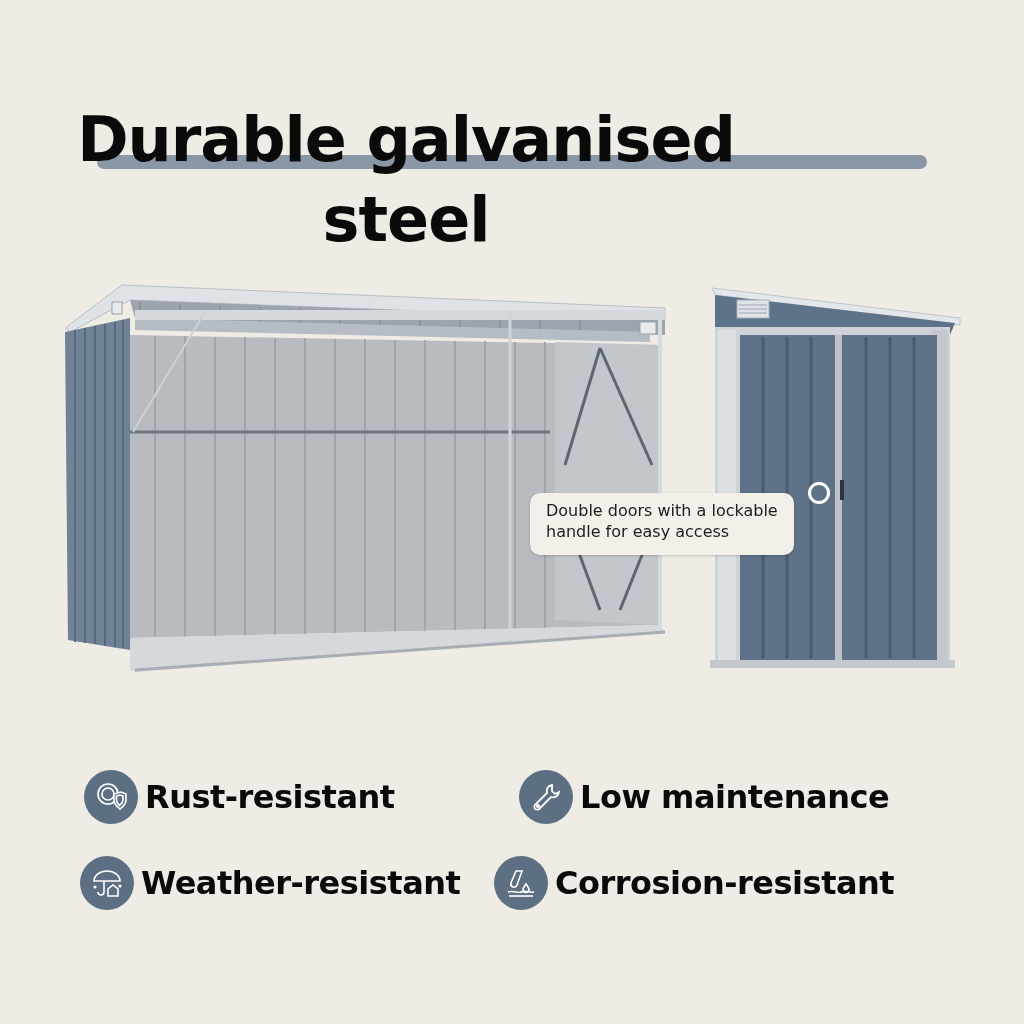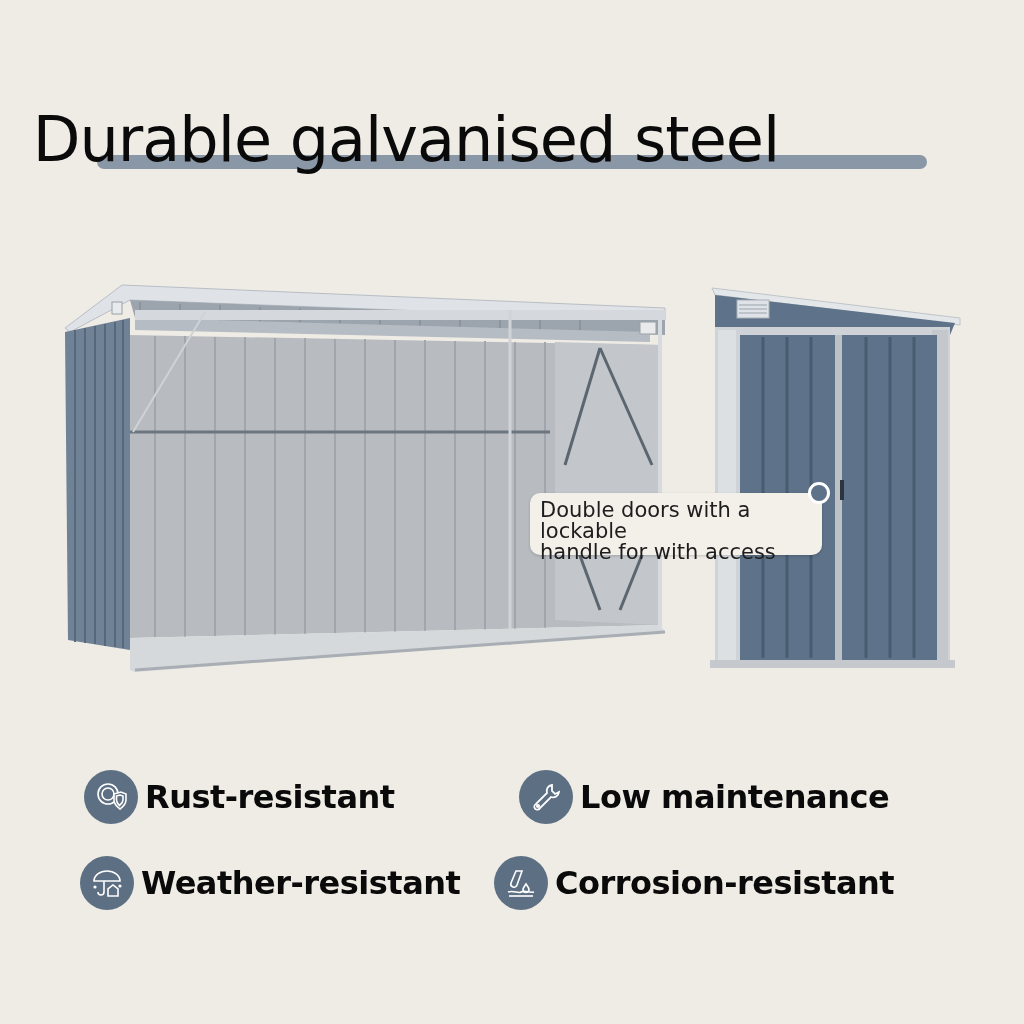--- a/index.html
+++ b/index.html
@@ -1,25 +1,25 @@
 <!DOCTYPE html>
 <html><head>
 <meta charset="utf-8">
 <style>
   html,body{margin:0;padding:0;}
   body{width:1024px;height:1024px;background:#efebe5;position:relative;overflow:hidden;font-family:"DejaVu Sans",sans-serif;}
   .title-wrap{position:absolute;left:0;top:100px;width:1024px;height:80px;}
   .title-underline{position:absolute;left:97px;top:55px;width:830px;height:14px;background:#8a97a6;border-radius:7px;}
-  .title{position:absolute;left:0;top:0;width:812px;text-align:center;font-family:"DejaVu Sans",sans-serif;font-weight:normal;font-size:62px;letter-spacing:-1px;color:#0a0a0a;line-height:80px;}
+  .title{position:absolute;left:0;top:0;width:812px;text-align:center;font-family:"DejaVu Sans",sans-serif;font-weight:bold;font-size:62px;letter-spacing:-1px;color:#0a0a0a;line-height:80px;}
 
   
   .shed-open{position:absolute;left:60px;top:280px;width:610px;height:395px;}
   .shed-door{position:absolute;left:710px;top:285px;width:255px;height:385px;}
 
-  .callout{position:absolute;left:530px;top:493px;width:292px;height:62px;background:#f3efe9;border-radius:10px;box-shadow:0 1px 3px rgba(0,0,0,0.18);box-sizing:border-box;padding:7px 10px;font-family:"DejaVu Sans",sans-serif;font-size:21px;line-height:21px;color:#1d1d1d;}
+  .callout{position:absolute;left:530px;top:493px;width:264px;height:62px;background:#f3efe9;border-radius:10px;box-shadow:0 1px 3px rgba(0,0,0,0.18);box-sizing:border-box;padding:7px 16px;font-family:"DejaVu Sans",sans-serif;font-size:16px;line-height:21px;color:#1d1d1d;}
   .callout-dot{position:absolute;left:808px;top:482px;width:22px;height:22px;border-radius:50%;background:#5e7389;border:3px solid #ffffff;box-sizing:border-box;}
 
   .feature{position:absolute;height:56px;display:flex;align-items:center;}
   .feature .icon{width:54px;height:54px;border-radius:50%;background:#5d6f82;display:flex;align-items:center;justify-content:center;flex:0 0 54px;}
   .feature .label{margin-left:7px;font-family:"DejaVu Sans",sans-serif;font-weight:bold;font-size:32px;color:#0a0a0a;letter-spacing:-0.5px;white-space:nowrap;}
   .f1{left:84px;top:769px;}
   .f2{left:519px;top:769px;}
   .f3{left:80px;top:855px;text-align:center;}
   .f4{left:494px;top:855px;}
 </style>
@@ -128,21 +128,21 @@
       <line x1="180" y1="52" x2="180" y2="373"></line>
       <line x1="204" y1="52" x2="204" y2="373"></line>
   </g>
   <rect x="125" y="50" width="7" height="325" fill="#bcc1c6"></rect>
   <rect x="130" y="195" width="4" height="20" fill="#2c3440"></rect>
   <rect x="0" y="375" width="245" height="8" fill="#c5c9cd"></rect>
 </svg>
 
 <div class="callout">
   <div>Double doors with a lockable</div>
-  <div>handle for with access</div>
+  <div>handle for easy access</div>
 </div>
 <div class="callout-dot"></div>
 
 <div class="feature f1">
   <div class="icon">
     <svg width="34" height="34" viewBox="0 0 34 34" fill="none" stroke="#ffffff" stroke-width="1.6">
       <circle cx="14" cy="14" r="10"></circle>
         <circle cx="14" cy="14" r="6"></circle>
       <path d="M20 14 l7 -2 l5 2 v6 c0 5 -5 8 -6 9 c-1 -1 -6 -4 -6 -9 z" fill="#5d6f82"></path>
       <path d="M22.5 16 l3.5 -1 l3 1 v4 c0 3 -3 5 -3.5 5.5 c-0.5 -0.5 -3 -2.5 -3 -5.5 z"></path>

